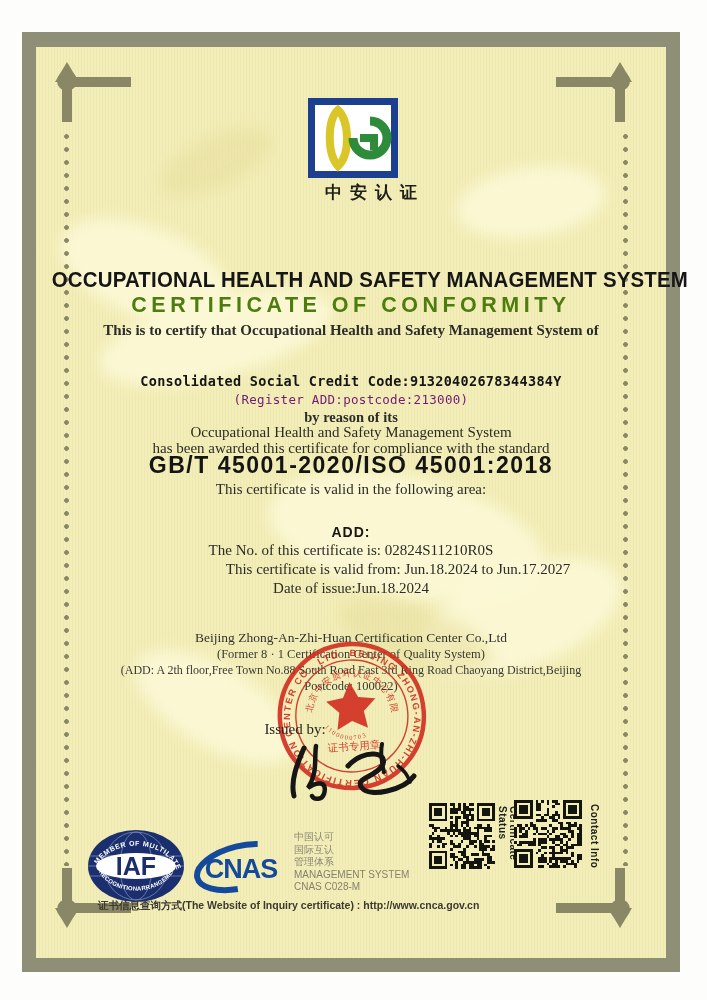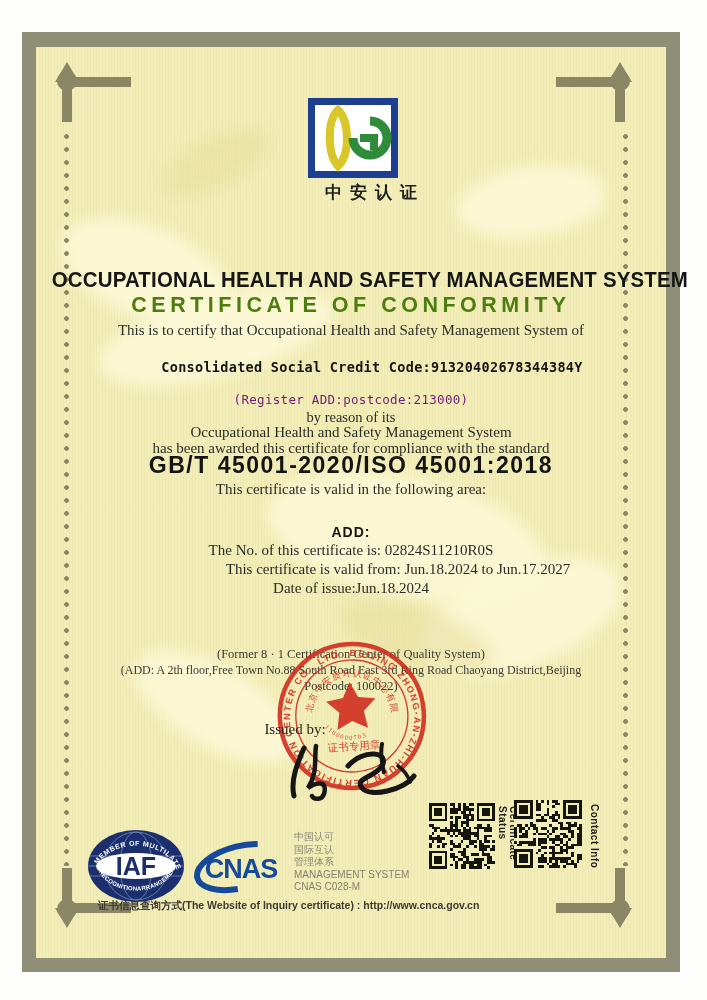--- a/index.html
+++ b/index.html
@@ -18,21 +18,21 @@
   .mark.br{transform:scale(-1,-1);}
   .dots{position:absolute;width:5px;
         background-image:radial-gradient(circle at 2.5px 2.5px,#8a8766 2px,rgba(0,0,0,0) 2.7px);
         background-size:5px 13px;background-repeat:repeat-y;}
 
   .line{position:absolute;left:36px;width:630px;text-align:center;white-space:nowrap;}
   .t-title{font-family:"Liberation Sans",sans-serif;font-weight:700;font-size:21.5px;color:#161616;
            transform:scaleX(.95);letter-spacing:.2px;}
   .t-title2{font-family:"Liberation Sans",sans-serif;font-weight:700;font-size:21.5px;color:#4d7c0f;
             letter-spacing:4.5px;}
-  .t-serif{font-size:14.5px;color:#2c2c28;}
+  .t-serif{font-size:14.5px;color:#2c2c28;font-weight:bold;}
   .t-serif15{font-size:15px;color:#2b2b27;}
   .t-mono-b{font-family:"DejaVu Sans Mono",monospace;font-weight:700;font-size:13.5px;color:#151515;letter-spacing:.3px;}
   .t-mono-g{font-family:"DejaVu Sans Mono",monospace;font-size:12.5px;color:#701a75;letter-spacing:.3px;}
   .t-std{font-family:"Liberation Sans",sans-serif;font-weight:700;font-size:23px;color:#141414;letter-spacing:1.5px;}
   .t-bold-sm{font-family:"Liberation Sans",sans-serif;font-weight:700;font-size:14px;color:#161616;letter-spacing:1px;}
   .t-iss{font-size:13.5px;color:#33332e;}
   .t-iss-sm{font-size:12.5px;color:#3a3a33;}
 
   .logo{position:absolute;left:308px;top:98px;width:90px;height:80px;}
   .logo-caption{position:absolute;left:36px;top:181px;width:678px;text-align:center;
@@ -121,33 +121,34 @@
       <path d="M45,40 a17,17 0 1 0 17,-17" fill="none" stroke="#2e8b3a" stroke-width="9"></path>
       <path d="M52,40 h14 v12" fill="none" stroke="#2e8b3a" stroke-width="8"></path>
     </svg>
   </div>
   <div class="logo-caption">中安认证</div>
 
   <div class="line t-title" style="top:268px;">OCCUPATIONAL HEALTH AND SAFETY MANAGEMENT SYSTEM</div>
   <div class="line t-title2" style="top:293px;">CERTIFICATE OF CONFORMITY</div>
   <div class="line t-serif" style="top:322px;font-size:15px;">This is to certify that Occupational Health and Safety Management System of</div>
 
-  <div class="line t-mono-b" style="top:359px;padding-left:21px;">Consolidated Social Credit Code:91320402678344384Y</div>
+  <div class="line t-mono-b" style="top:373px;">Consolidated Social Credit Code:91320402678344384Y</div>
   <div class="line t-mono-g" style="top:392px;">(Register ADD:postcode:213000)</div>
   <div class="line t-serif" style="top:409px;">by reason of its</div>
   <div class="line t-serif15" style="top:424px;">Occupational Health and Safety Management System</div>
   <div class="line t-serif15" style="top:440px;">has been awarded this certificate for compliance with the standard</div>
   <div class="line t-std" style="top:452px;">GB/T 45001-2020/ISO 45001:2018</div>
   <div class="line t-serif15" style="top:481px;">This certificate is valid in the following area:</div>
 
   <div class="line t-bold-sm" style="top:524px;">ADD:</div>
   <div class="line t-serif15" style="top:542px;">The No. of this certificate is: 02824S11210R0S</div>
   <div class="line t-serif15" style="top:561px;padding-left:47px;">This certificate is valid from: Jun.18.2024 to Jun.17.2027</div>
   <div class="line t-serif15" style="top:580px;">Date of issue:Jun.18.2024</div>
 
+  <div class="line t-iss" style="top:630px;">Beijing Zhong-An-Zhi-Huan Certification Center Co.,Ltd</div>
   <div class="line t-iss-sm" style="top:647px;">(Former 8 · 1 Certification Center of Quality System)</div>
   <div class="line t-iss-sm" style="top:663px;font-size:12px;">(ADD:  A 2th floor,Free Town No.88 South Road East 3rd Ring Road Chaoyang District,Beijing</div>
   <div class="line t-iss-sm" style="top:679px;">Postcode: 100022)</div>
 
   <div class="seal">
     <svg width="160" height="160" viewBox="0 0 160 160">
       <defs>
         <path id="ringPath" d="M80,18 a62,62 0 1 1 -0.01,0"></path>
         <path id="innerArc" d="M40,78 A40,40 0 0 1 120,78"></path>
         <path id="numArc" d="M50,84 A34,34 0 0 0 110,84"></path>

